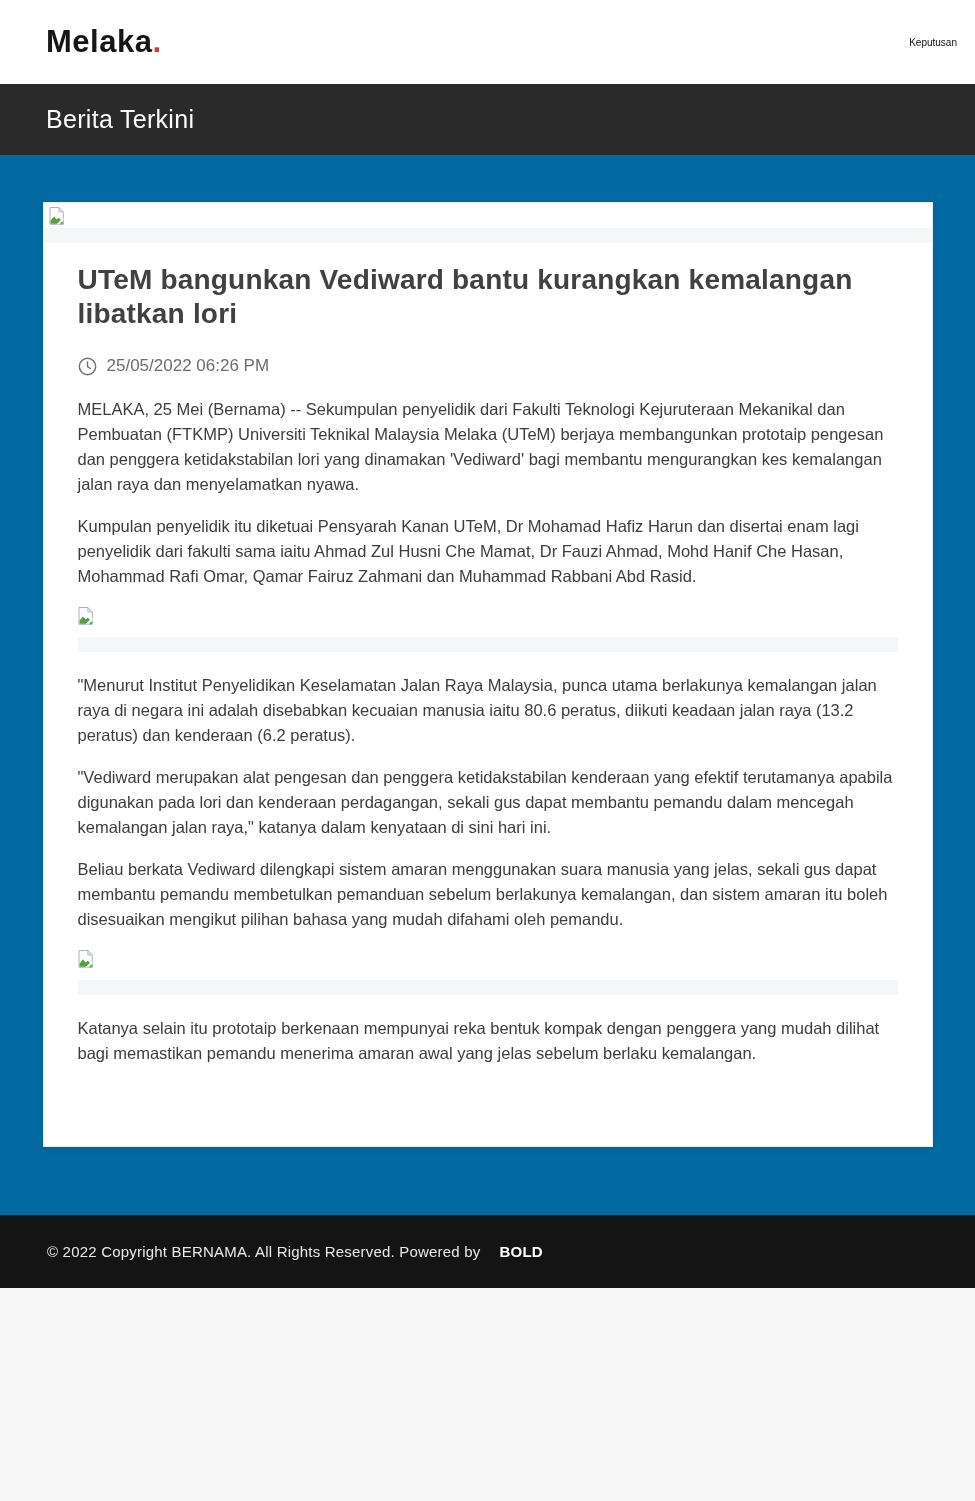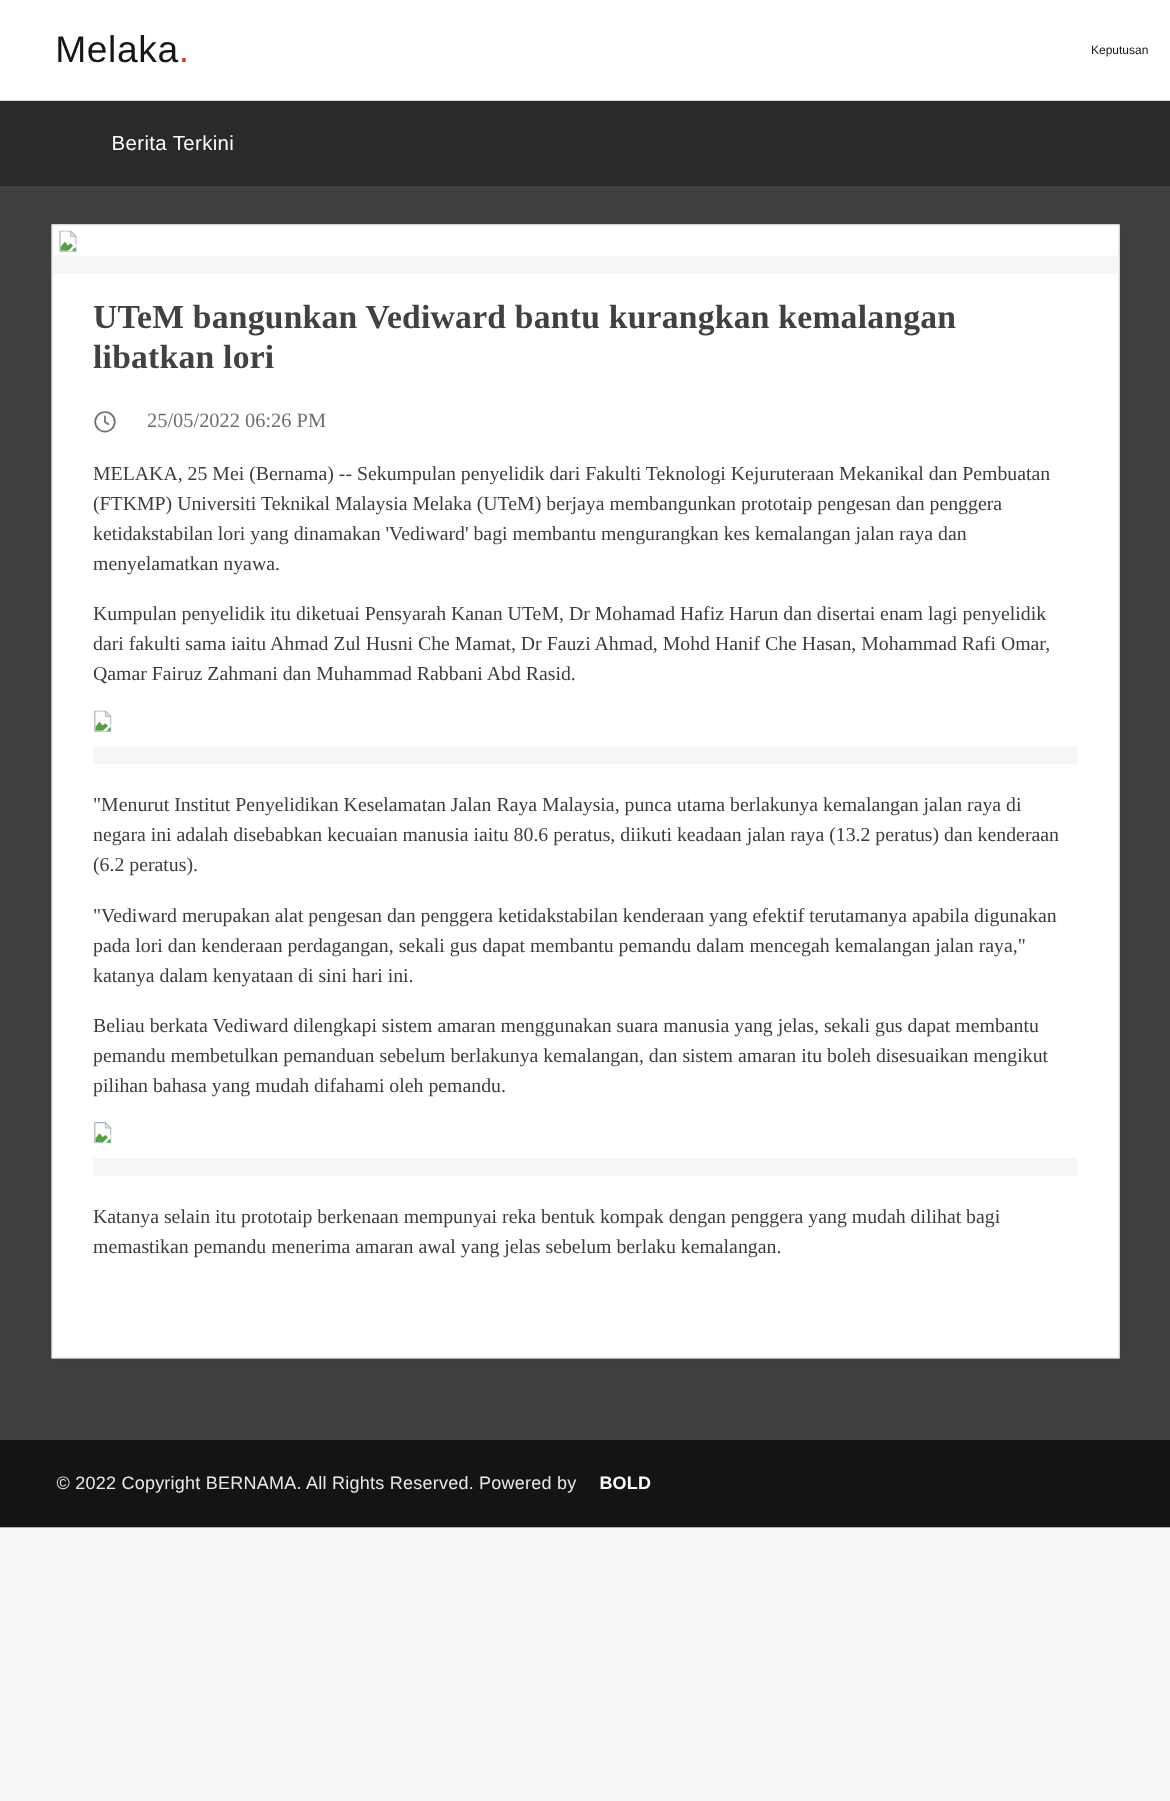--- a/index.html
+++ b/index.html
@@ -15,21 +15,21 @@
   .site-header {
     height: 84px;
     background: #ffffff;
     display: flex;
     align-items: center;
     justify-content: space-between;
     padding: 0 18px 0 46px;
   }
   .logo {
     font-size: 31px;
-    font-weight: 400;
+    font-weight: 700;
     letter-spacing: 0.5px;
     color: #161616;
     cursor: pointer;
   }
   .logo .dot { color: #d43c3c; }
   .nav-link {
     font-size: 10px;
     font-weight: 500;
     color: #121212;
     text-decoration: none;
@@ -39,28 +39,27 @@
   
   .hero {
     height: 71px;
     background: #2a2a2a;
     display: flex;
     align-items: center;
     padding-left: 46px;
   }
   .hero h2 {
     color: #fbfbfb;
-    font-size: 17px;
+    font-size: 25px;
     font-weight: 400;
     letter-spacing: 0.3px;
-    margin-left: 47px;
-  }
-
-  
-  main { padding: 32px 0 68px 0; background: #404040; font-family: Liberation Serif, serif; }
+  }
+
+  
+  main { padding: 47px 0 68px 0; background: #0369a1; }
   .card {
     width: 890px;
     margin: 0 auto;
     background: #ffffff;
     border: 1px solid #ececec;
     box-shadow: 0 2px 8px rgba(0,0,0,0.05);
     padding-bottom: 80px;
   }
   .card-figure .icon-row { padding: 4px 0 0 5px; height: 25px; }
   .placeholder-bar {
@@ -74,21 +73,21 @@
     font-size: 28px;
     line-height: 1.2;
     font-weight: 700;
     color: #414141;
     letter-spacing: 0.2px;
   }
   .date-row {
     margin-top: 26px;
     display: flex;
     align-items: center;
-    gap: 26px;
+    gap: 10px;
     color: #6d6d6d;
     font-size: 17px;
   }
   .article-body p {
     margin-top: 21px;
     margin-bottom: 0;
     font-size: 16.5px;
     line-height: 25px;
     color: #3d3d3d;
   }

